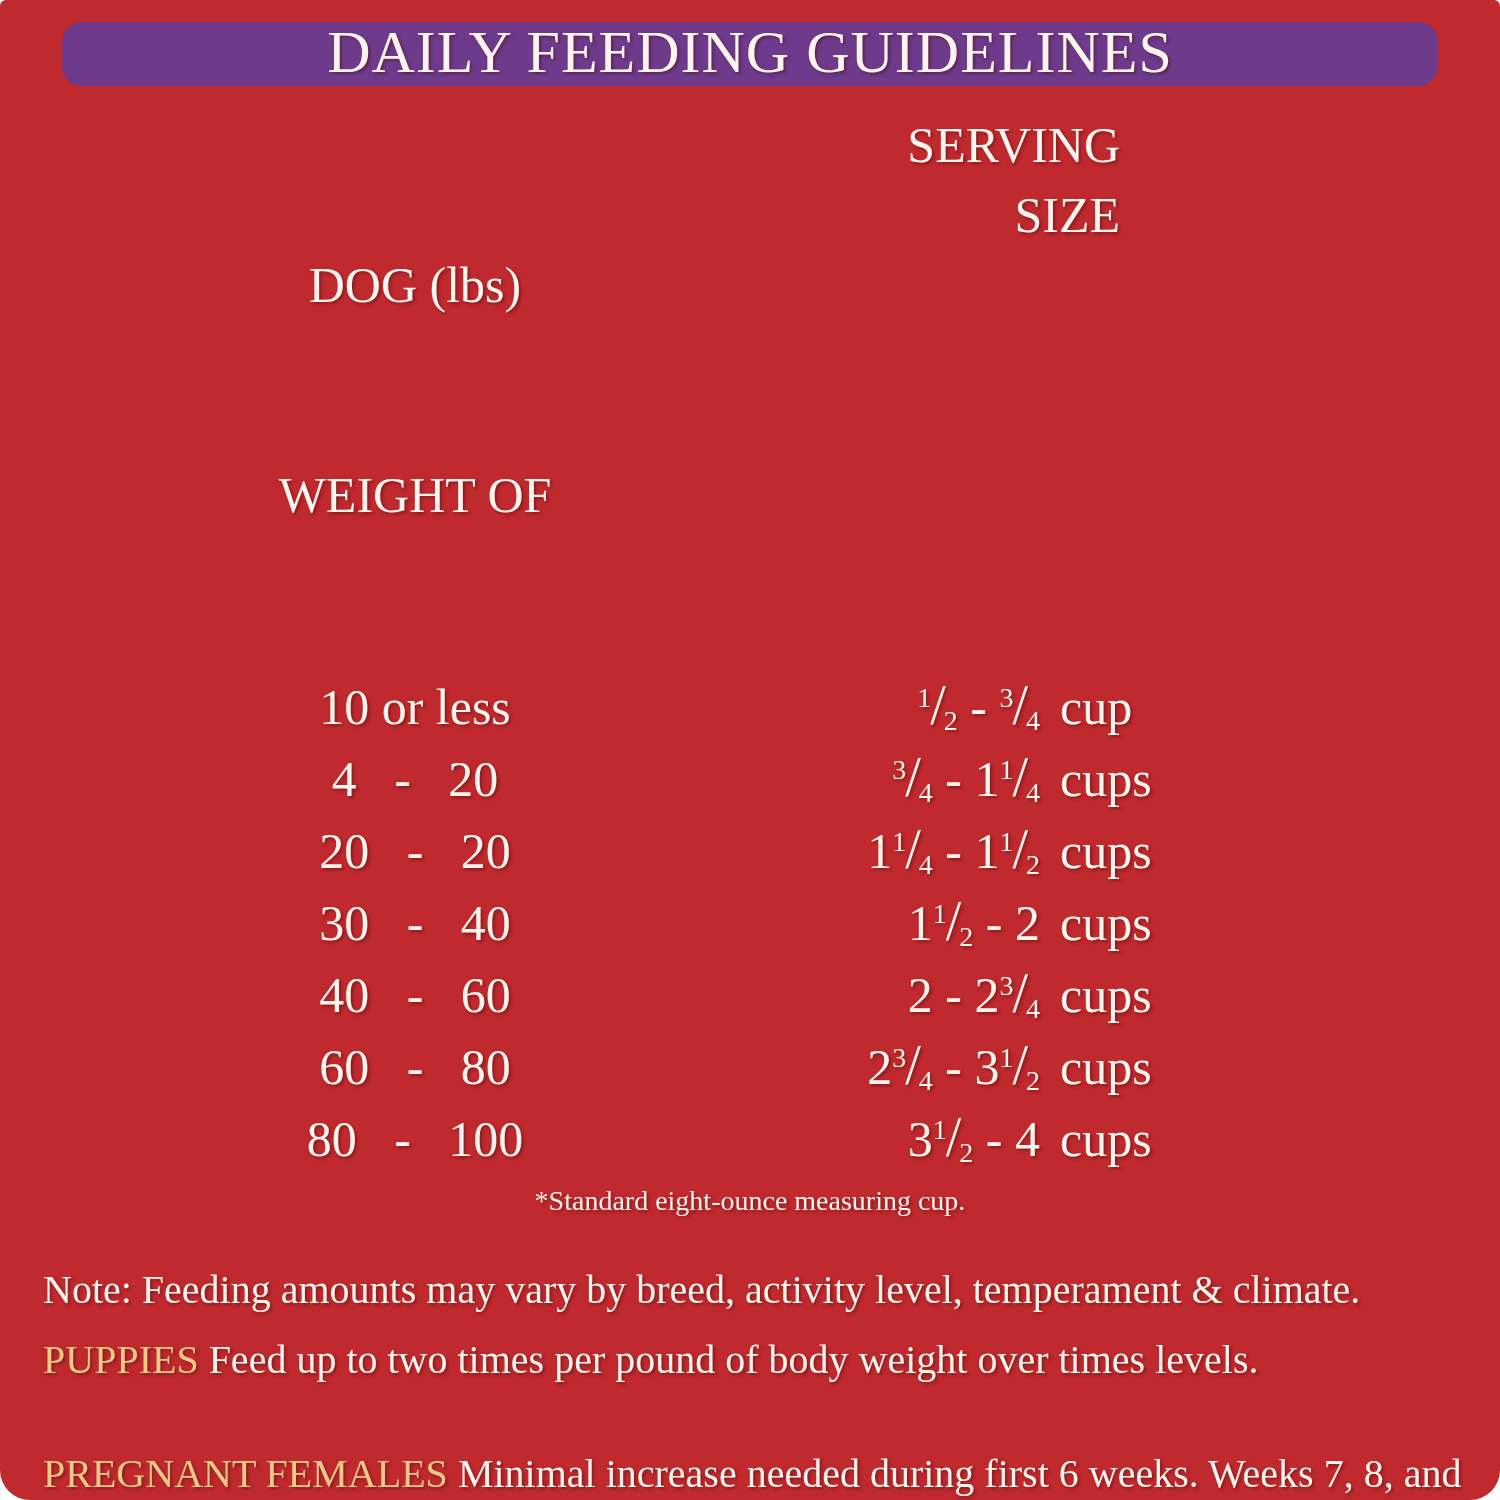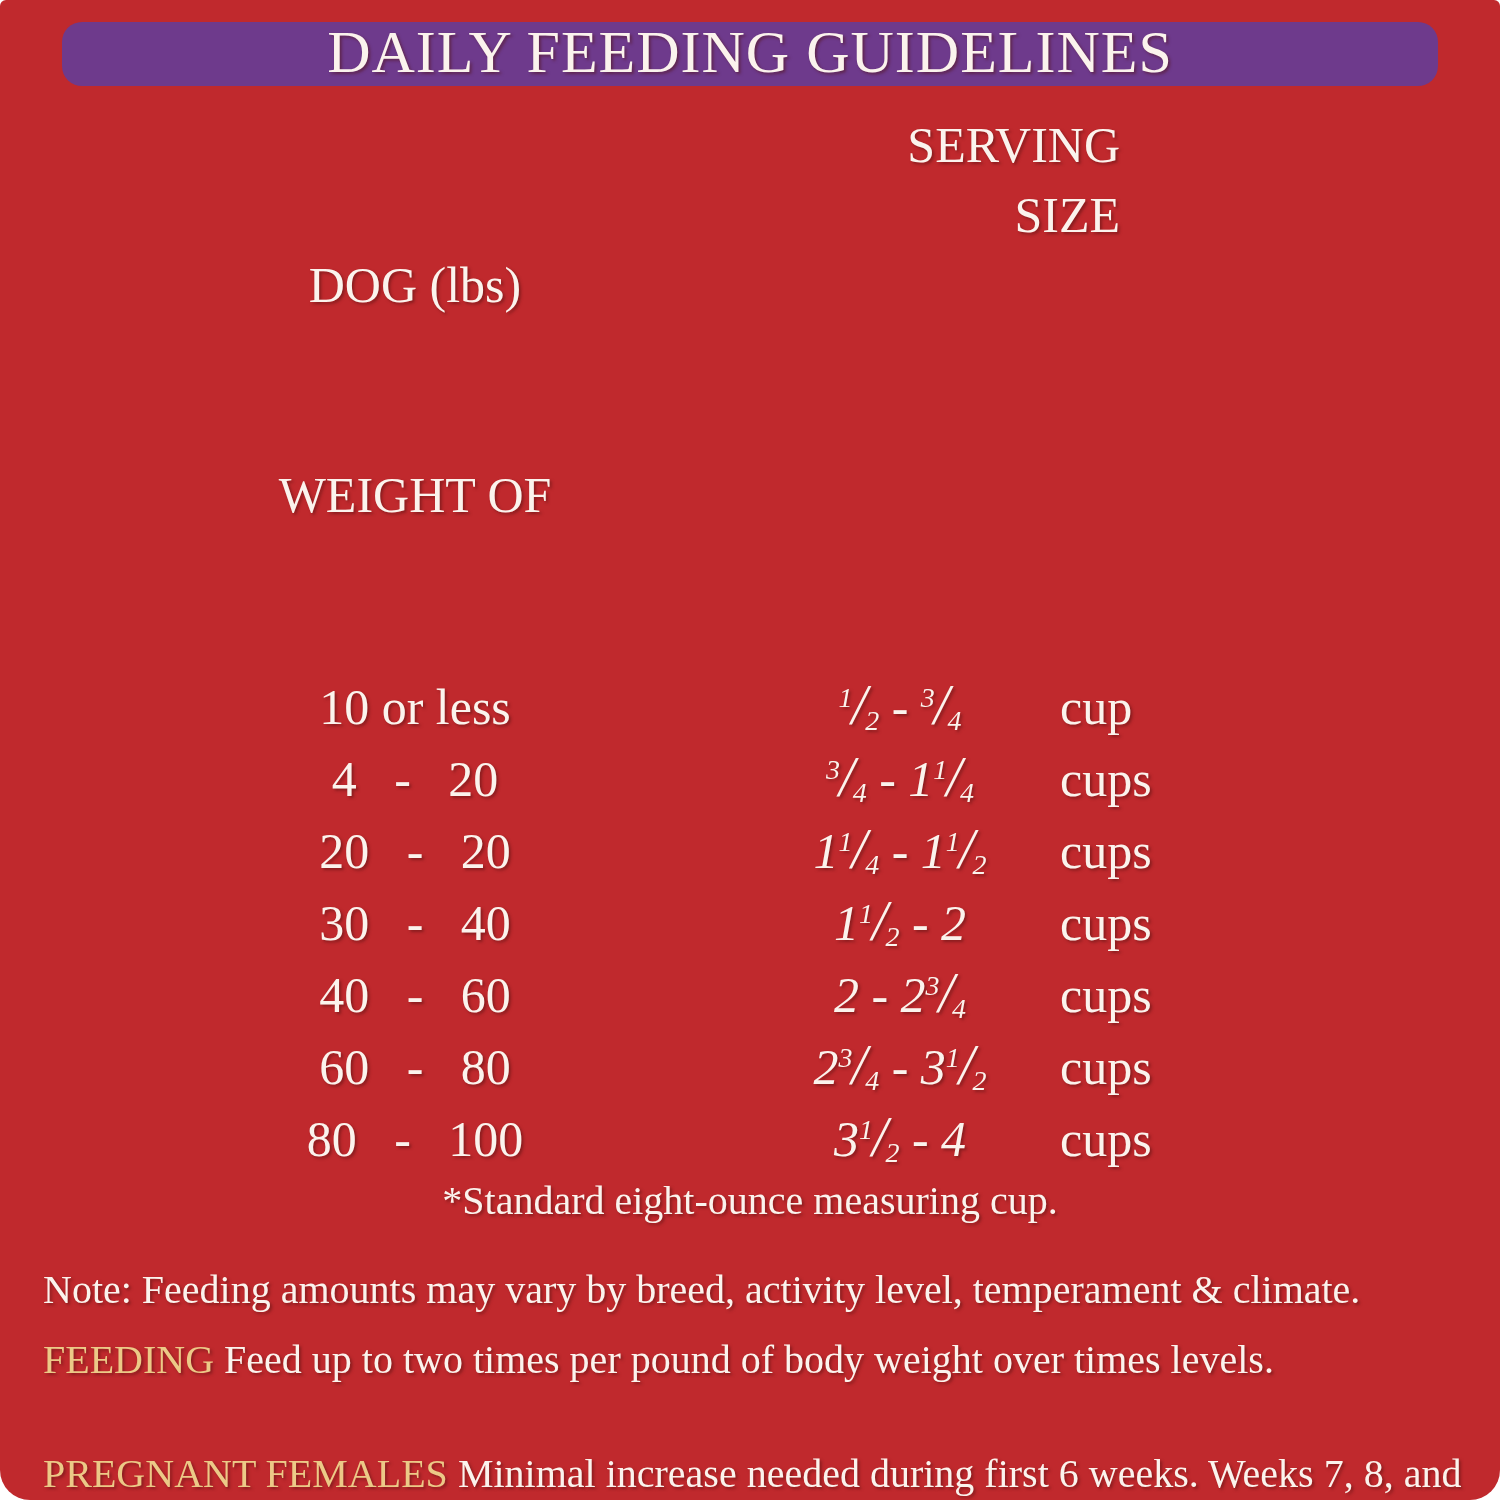--- a/index.html
+++ b/index.html
@@ -27,32 +27,32 @@
     font-size:60px;line-height:1;letter-spacing:1px;
     padding-bottom:4px;white-space:nowrap;
   }
 
   .table{margin-top:24px;}
   .trow{display:flex;align-items:baseline;line-height:70px;font-size:50px;}
   .wcell{width:470px;margin-left:180px;text-align:center;white-space:pre;}
   .hdrcol div{line-height:70px;}
   .shead{width:380px;margin-left:90px;text-align:right;}
   .shead div{line-height:70px;}
-  .srange{width:280px;margin-left:110px;text-align:center;white-space:nowrap;font-style:italic;}
+  .srange{width:280px;margin-left:110px;text-align:right;white-space:nowrap;}
   .sunit{margin-left:20px;}
 
   
   .fr{display:inline-block;white-space:nowrap;}
   .fr sup{font-size:0.56em;vertical-align:0.60em;line-height:0;}
   .fr .sl{font-size:1.12em;margin-left:-1px;margin-right:-2px;}
   .fr sub{font-size:0.56em;vertical-align:-0.22em;line-height:0;}
 
   .footnote{
     text-align:center;
-    font-size:40px;line-height:46px;
+    font-size:28px;line-height:46px;
     margin-top:4px;
   }
 
   .notes{margin:38px 28px 0 35px;font-size:40px;line-height:56px;}
   .para{margin:8px;}
   .p-puppies{margin-top:14px;}
   .p-pregnant{margin-top:58px;}
   .label{color:var(--label-gold,#ecc987);}
 </style>
 </head>
@@ -118,19 +118,19 @@
       <div class="srange">3<span class="fr"><sup>1</sup><span class="sl">/</span><sub>2</sub></span> -  4</div>
       <div class="sunit">cups</div>
     </div>
 
     <div class="footnote">*Standard eight-ounce measuring cup.</div>
   </div>
 
   <div class="notes">
     <p class="para p-note"><span>Note: Feeding amounts may vary by breed, activity level, temperament &amp; climate.</span></p>
 
-    <p class="para p-puppies"><span class="label">FEEDING</span> <span>Feed up to two times per pound of body weight over times levels.</span></p>
+    <p class="para p-puppies"><span class="label">PUPPIES</span> <span>Feed up to two times per pound of body weight over times levels.</span></p>
 
     <p class="para p-pregnant"><span class="label">PREGNANT FEMALES</span> <span>Minimal increase needed during first 6 weeks. Weeks 7, 8, and 9 increase up to 25%.</span></p>
 
   </div>
 
 </div>
 
 </body></html>

